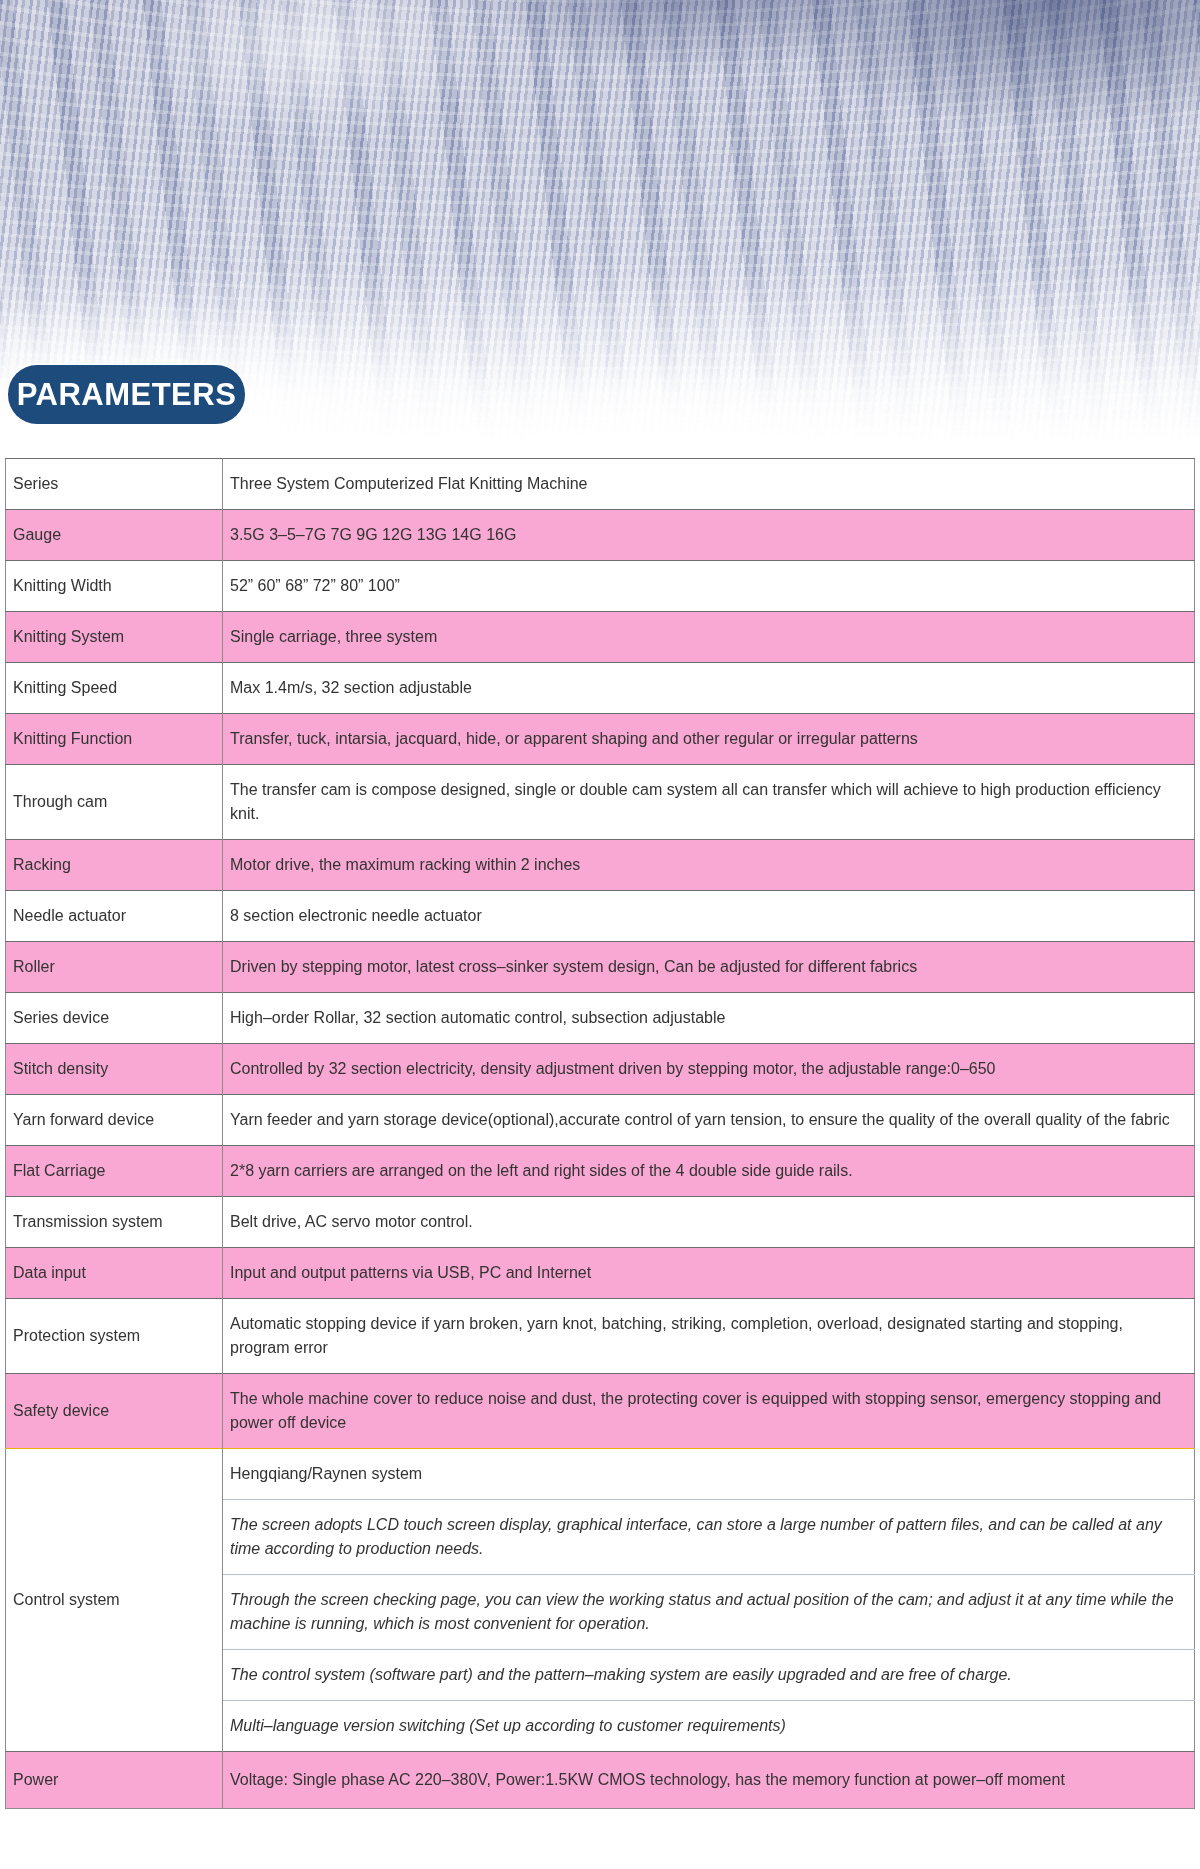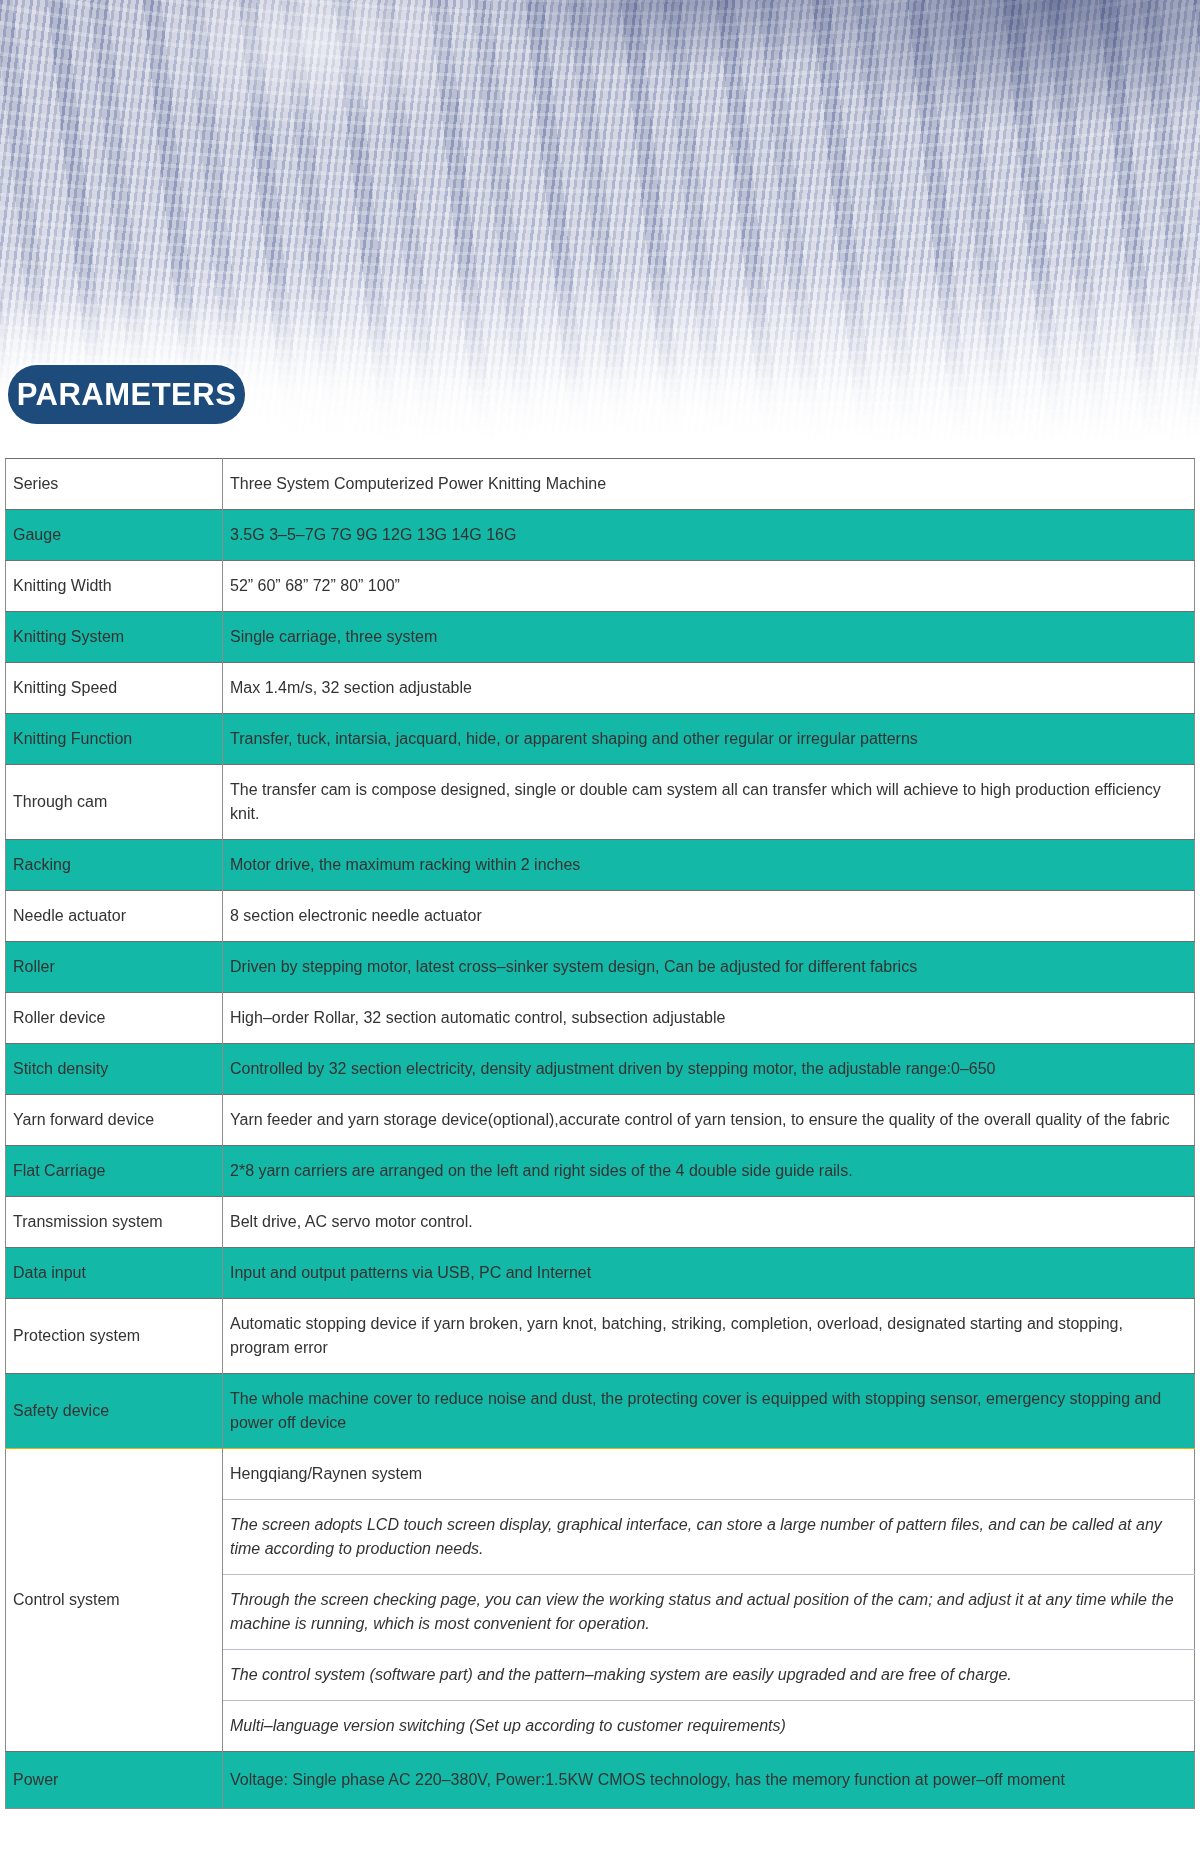--- a/index.html
+++ b/index.html
@@ -68,21 +68,21 @@
     color: #333333;
   }
   .spec-table col.c1 { width: 217px; }
   .spec-table td {
     padding: 13px 10px 13px 7px;
     line-height: 24px;
     vertical-align: middle;
     word-wrap: break-word;
   }
   .spec-table tr.row { background: #ffffff; }
-  .spec-table tr.shaded { background: #14b8a6; }
+  .spec-table tr.shaded { background: #f9a8d4; }
   .spec-table tr.row > td { border-top: 1px solid #6e6e6e; }
   .spec-table { border: 1px solid #8c8c8c; border-top: none; padding-left: 20px; }
   .spec-table td.label { border-right: 1px solid #8c8c8c; }
   .spec-table tr.sub > td { border-top: 1px solid #b9bfc9; font-style: italic; }
   .spec-table tr.first > td { border-top: 1px solid #eab308; }
   .spec-table tr.power > td { padding-top: 16px; padding-bottom: 16px; }
 </style>
 </head>
 <body>
 
@@ -95,21 +95,21 @@
   </div>
 
   <table class="spec-table">
     <colgroup>
         <col class="c1">
         <col>
       </colgroup>
     <tbody>
       <tr class="row">
         <td class="label">Series</td>
-        <td class="value">Three System Computerized Power Knitting Machine</td>
+        <td class="value">Three System Computerized Flat Knitting Machine</td>
       </tr>
       <tr class="row shaded">
         <td class="label">Gauge</td>
         <td class="value">3.5G 3–5–7G 7G 9G 12G 13G 14G 16G</td>
       </tr>
       <tr class="row">
         <td class="label">Knitting Width</td>
         <td class="value">52” 60” 68” 72” 80” 100”</td>
       </tr>
       <tr class="row shaded">
@@ -134,21 +134,21 @@
       </tr>
       <tr class="row">
         <td class="label">Needle actuator</td>
         <td class="value">8 section electronic needle actuator</td>
       </tr>
       <tr class="row shaded">
         <td class="label">Roller</td>
         <td class="value">Driven by stepping motor, latest cross–sinker system design, Can be adjusted for different fabrics</td>
       </tr>
       <tr class="row">
-        <td class="label">Roller device</td>
+        <td class="label">Series device</td>
         <td class="value">High–order Rollar, 32 section automatic control, subsection adjustable</td>
       </tr>
       <tr class="row shaded">
         <td class="label">Stitch density</td>
         <td class="value">Controlled by 32 section electricity, density adjustment driven by stepping motor, the adjustable range:0–650</td>
       </tr>
       <tr class="row">
         <td class="label">Yarn forward device</td>
         <td class="value">Yarn feeder and yarn storage device(optional),accurate control of yarn tension, to ensure the quality of the overall quality of the fabric</td>
       </tr>

